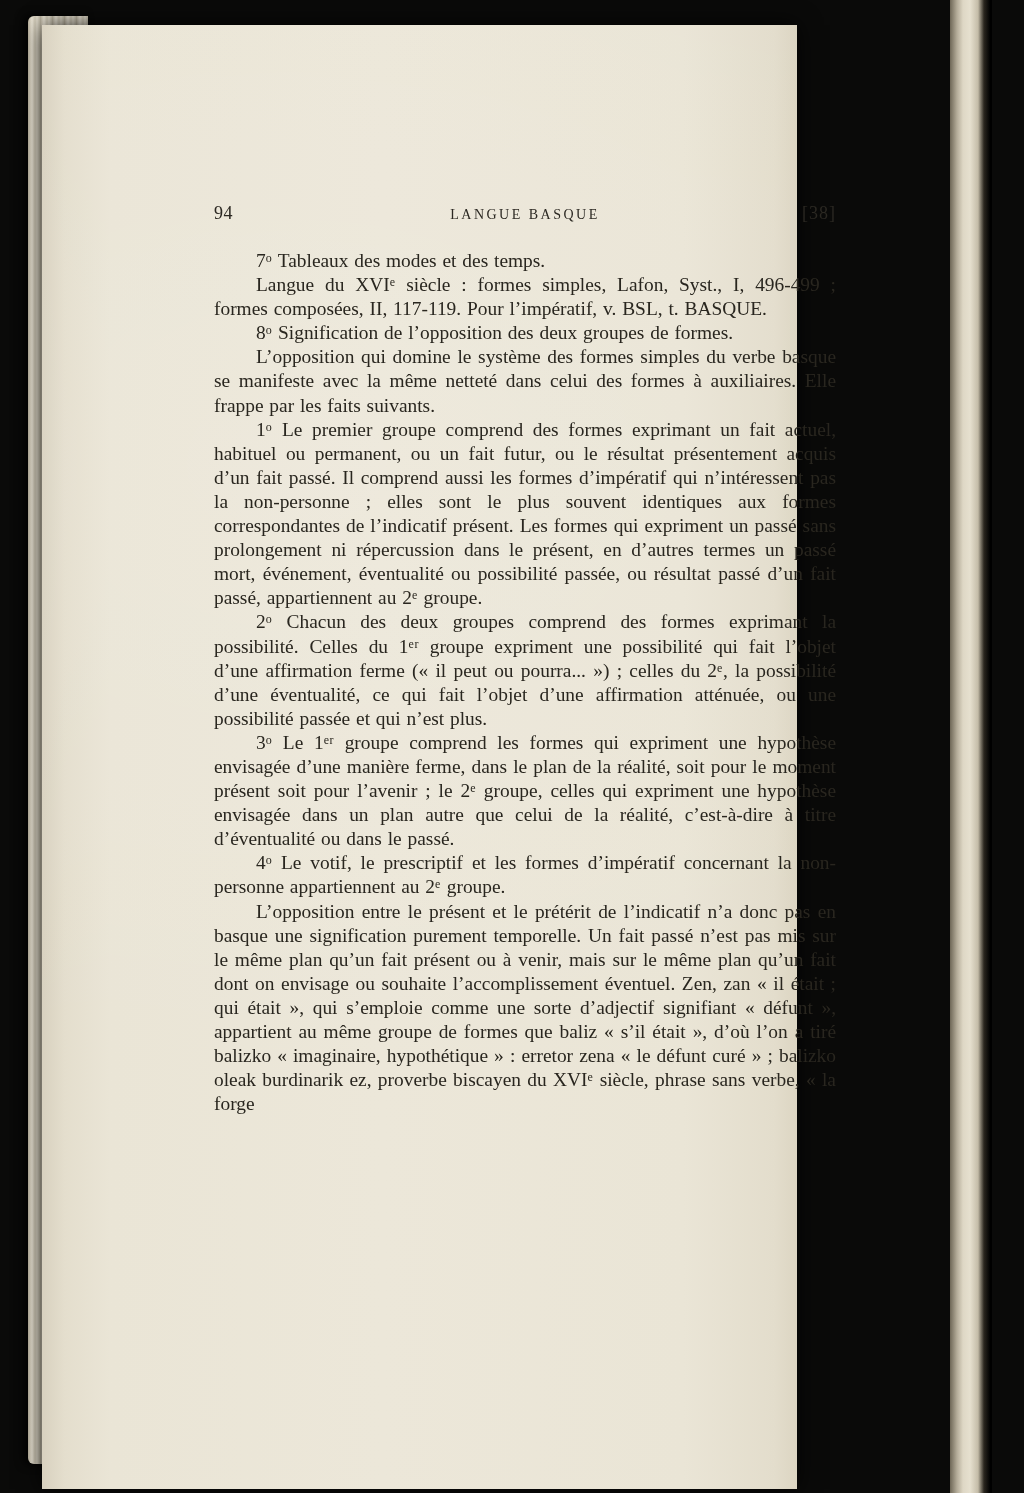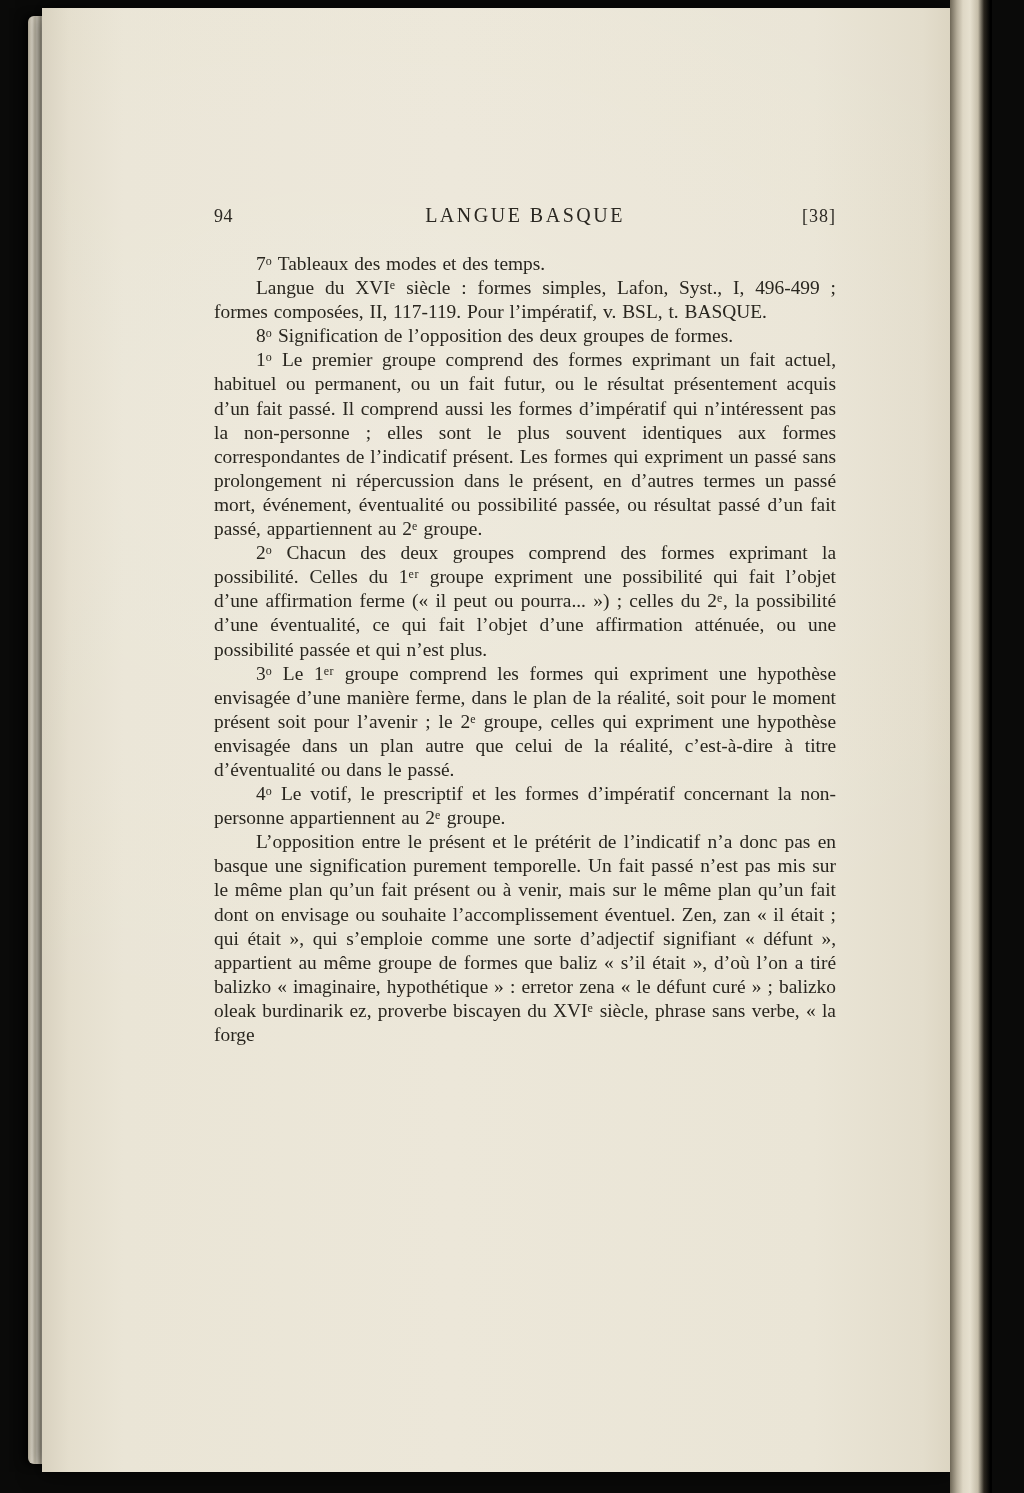--- a/index.html
+++ b/index.html
@@ -21,22 +21,22 @@
       repeating-linear-gradient(90deg,
         #b8b09d 0px, #d9d2c0 2px,
         #efe9da 4px, #d2cbb8 7px,
         #e6e0d0 9px, #c8c1ae 12px);
     box-shadow: -4px 0 10px rgba(0,0,0,0.9);
   }
 
   
   .page {
     position: absolute;
-    left: 42px; top: 8px;
-    width: 908px; height: 1464px;
+    left: 42px; top: 25px;
+    width: 755px; height: 1464px;
     background:
       radial-gradient(ellipse 1200px 900px at 35% 30%, rgba(255,255,255,0.10), rgba(0,0,0,0) 70%),
       linear-gradient(90deg,
         #d8d1bf 0%, #e4decd 3%,
         #eae5d6 9%, #ece7d9 45%,
         #eae5d6 85%, #e3ddcc 97%, #dcd5c2 100%);
     box-shadow: 0 0 22px rgba(0,0,0,0.85);
   }
 
   
@@ -58,22 +58,22 @@
   }
 
   .page-header {
     display: grid;
     grid-template-columns: 1fr auto 1fr;
     align-items: baseline;
     font-size: 18px;
     margin-bottom: 25px;
   }
   .page-number { justify-self: start; letter-spacing: 0.5px; }
-  .running-title { justify-self: center; letter-spacing: 2.5px; font-size: 20px; }
-  .section-ref { justify-self: end; letter-spacing: 1px; margin-top: 20px; }
+  .running-title { justify-self: center; letter-spacing: 2.5px; font-size: 14px; }
+  .section-ref { justify-self: end; letter-spacing: 1px; }
 
   .text-body { }
   .para {
     font-size: 19.4px;
     line-height: 24.1px;
     text-align: justify;
     text-indent: 42px;
     word-spacing: 1px;
     color: #29261f;
   }
@@ -97,20 +97,21 @@
       <div class="page-header">
         <span class="page-number">94</span>
         <span class="running-title">LANGUE BASQUE</span>
         <span class="section-ref">[38]</span>
       </div>
 
       <div class="text-body">
           <p class="para"><span class="run">7</span><span class="sup">o</span><span class="run"> Tableaux des modes et des temps.</span></p>
           <p class="para"><span class="run">Langue du XVI</span><span class="sup">e</span><span class="run"> siècle : formes simples, Lafon, </span><span class="it">Syst.,</span><span class="run"> I, 496-499 ; formes composées, II, 117-119. Pour l’impératif, v. </span><span class="it">BSL,</span><span class="run"> t. BASQUE.</span></p>
           <p class="para"><span class="run">8</span><span class="sup">o</span><span class="run"> Signification de l’opposition des deux groupes de formes.</span></p>
+          <p class="para"><span class="run">L’opposition qui domine le système des formes simples du verbe basque se manifeste avec la même netteté dans celui des formes à auxiliaires. Elle frappe par les faits suivants.</span></p>
           <p class="para"><span class="run">1</span><span class="sup">o</span><span class="run"> Le premier groupe comprend des formes exprimant un fait actuel, habituel ou permanent, ou un fait futur, ou le résultat présentement acquis d’un fait passé. Il comprend aussi les formes d’impératif qui n’intéressent pas la non-personne ; elles sont le plus souvent identiques aux formes correspondantes de l’indicatif présent. Les formes qui expriment un passé sans prolongement ni répercussion dans le présent, en d’autres termes un passé mort, événement, éventualité ou possibilité passée, ou résultat passé d’un fait passé, appartiennent au 2</span><span class="sup">e</span><span class="run"> groupe.</span></p>
           <p class="para"><span class="run">2</span><span class="sup">o</span><span class="run"> Chacun des deux groupes comprend des formes exprimant la possibilité. Celles du 1</span><span class="sup">er</span><span class="run"> groupe expriment une possibilité qui fait l’objet d’une affirmation ferme (« il peut ou pourra... ») ; celles du 2</span><span class="sup">e</span><span class="run">, la possibilité d’une éventualité, ce qui fait l’objet d’une affirmation atténuée, ou une possibilité passée et qui n’est plus.</span></p>
           <p class="para"><span class="run">3</span><span class="sup">o</span><span class="run"> Le 1</span><span class="sup">er</span><span class="run"> groupe comprend les formes qui expriment une hypothèse envisagée d’une manière ferme, dans le plan de la réalité, soit pour le moment présent soit pour l’avenir ; le 2</span><span class="sup">e</span><span class="run"> groupe, celles qui expriment une hypothèse envisagée dans un plan autre que celui de la réalité, c’est-à-dire à titre d’éventualité ou dans le passé.</span></p>
           <p class="para"><span class="run">4</span><span class="sup">o</span><span class="run"> Le votif, le prescriptif et les formes d’impératif concernant la non-personne appartiennent au 2</span><span class="sup">e</span><span class="run"> groupe.</span></p>
           <p class="para"><span class="run">L’opposition entre le présent et le prétérit de l’indicatif n’a donc pas en basque une signification purement temporelle. Un fait passé n’est pas mis sur le même plan qu’un fait présent ou à venir, mais sur le même plan qu’un fait dont on envisage ou souhaite l’accomplissement éventuel. </span><span class="it">Zen, zan</span><span class="run"> « il était ; qui était », qui s’emploie comme une sorte d’adjectif signifiant « défunt », appartient au même groupe de formes que </span><span class="it">baliz</span><span class="run"> « s’il était », d’où l’on a tiré </span><span class="it">balizko</span><span class="run"> « imaginaire, hypothétique » : </span><span class="it">erretor zena</span><span class="run"> « le défunt curé » ; </span><span class="it">balizko oleak burdinarik ez,</span><span class="run"> proverbe biscayen du XVI</span><span class="sup">e</span><span class="run"> siècle, phrase sans verbe, « la forge</span></p>
         </div>
 
     </div>
   </div>
 

